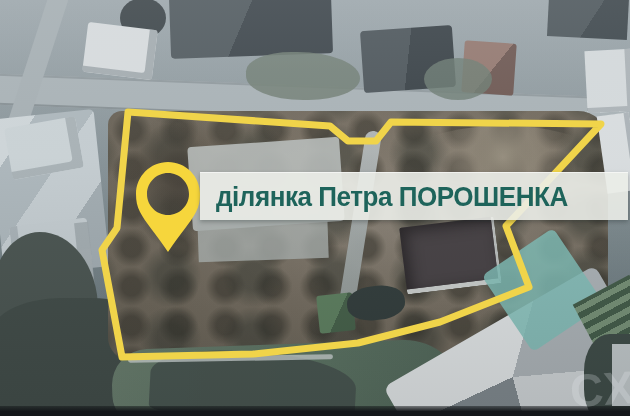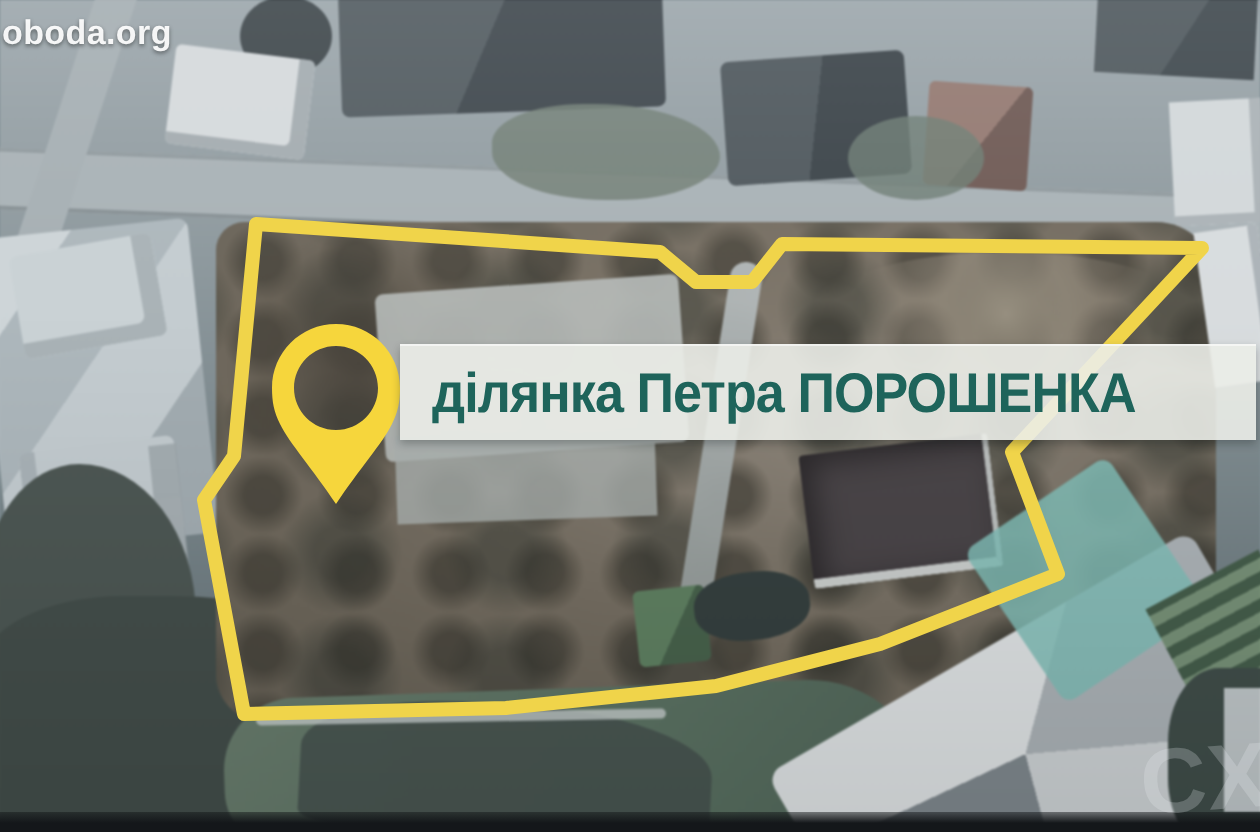--- a/index.html
+++ b/index.html
@@ -158,16 +158,15 @@
 
   <svg class="annot-svg" viewBox="0 0 630 416">
     <path fill="none" stroke-width="7" stroke-linejoin="round" stroke-linecap="round" d="M128,112 L330,126 L348,141 L376,141 L391,122 L601,124 L506,226 L529,287 L440,322 L358,343 L253,354 L122,357 L102,250 L117,228 Z" stroke="#f0d44a"></path>
     <path fill-rule="evenodd" d="M168,252 C156,234 145,222 140,212 C137,206 136,201 136,194 C136,176.3 150.3,162 168,162 C185.7,162 200,176.3 200,194 C200,201 199,206 196,212 C191,222 180,234 168,252 Z M168,215 C179.6,215 189,205.6 189,194 C189,182.4 179.6,173 168,173 C156.4,173 147,182.4 147,194 C147,205.6 156.4,215 168,215 Z" fill="#f6d63c"></path>
   </svg>
 
   <div class="band">
     <span class="band-label">ділянка Петра ПОРОШЕНКА</span>
   </div>
 
-  <div class="wm-tl">oboda.org</div>
   <div class="wm-br">СХ</div>
 
 </div>
 
 </body></html>

